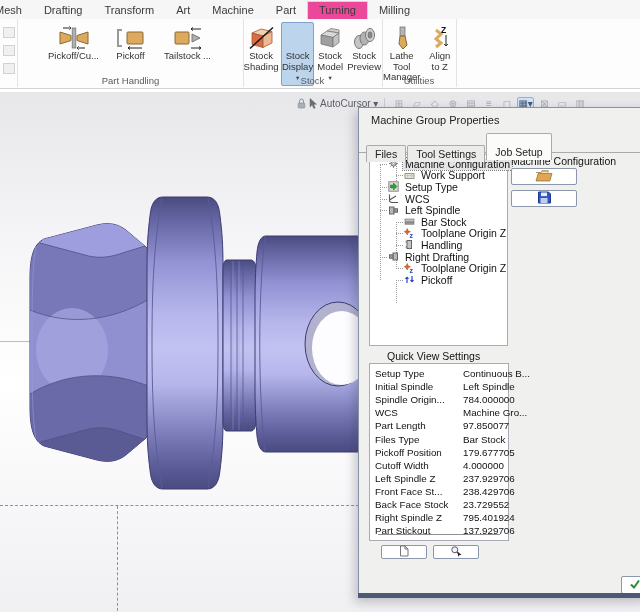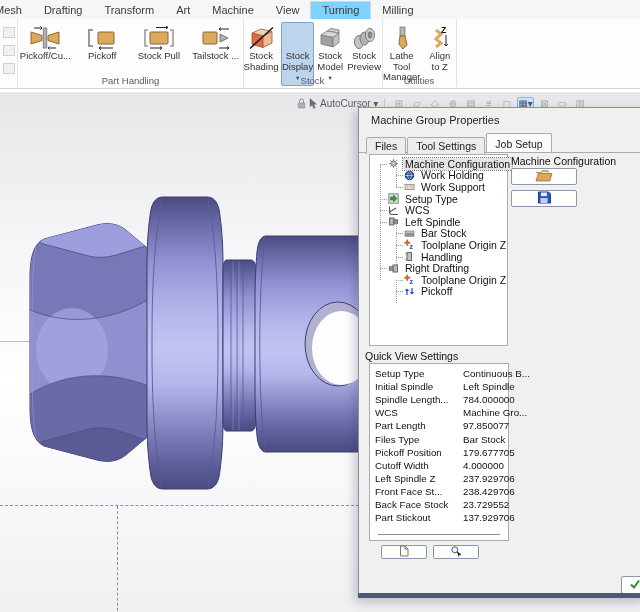--- a/index.html
+++ b/index.html
@@ -2,21 +2,21 @@
 <html><head>
 <meta charset="utf-8">
 <style>
   html,body{margin:0;padding:0;overflow:hidden}
   body{width:640px;height:612px;position:relative;font-family:"Liberation Sans",sans-serif;background:#fff;
     --accent-selection:#bcd4ec; --accent-selection-border:#7da2ce; --part-light:#b6b6ec; --part-mid:#8484c6;
     --part-dark:#4b4b82; --part-edge:#3c3c6e; --dialog-bg:#f0f0ee; --ribbon-bg:#fdfdfd;}
   
   .ribbon-tabs{position:absolute;left:0;top:0;width:640px;height:19px;background:#f6f6f7;white-space:nowrap}
   .rtab{display:inline-block;padding:0 11px;font-size:11px;line-height:18px;color:#3a3a3a;cursor:pointer}
-  .rtab.active{background:#7dd3fc;border:1px solid #d6d6d8;border-bottom:none;line-height:17px;position:relative;z-index:2}
+  .rtab.active{background:#ec4899;border:1px solid #d6d6d8;border-bottom:none;line-height:17px;position:relative;z-index:2}
   
   .ribbon{position:absolute;left:0;top:19px;width:640px;height:69px;background:var(--ribbon-bg);border-bottom:1px solid #d4d4d6}
   .rib-cut{position:absolute;left:0;top:0;width:17px;height:68px;border-right:1px solid #e3e3e5}
   .rib-cut .mini{position:absolute;left:3px;width:10px;height:9px;background:#f0f0f0;border:1px solid #d2d2d2}
   .rgroup{position:absolute;top:0;height:68px;border-right:1px solid #e3e3e5}
   .g0{left:18px;width:225px}.g1{left:243px;width:139px}.g2{left:382px;width:74px}
   .rbtns{display:flex;justify-content:center;align-items:flex-start;gap:2px;padding-top:3px}
   .rbtn{display:flex;flex-direction:column;align-items:center;border:1px solid transparent;border-radius:2px;padding:1px 0;cursor:pointer}
   .rbtn .ric{height:27px;display:flex;align-items:center;justify-content:center}
   .rlabel{font-size:9.5px;line-height:10.5px;text-align:center;color:#333}
@@ -37,58 +37,58 @@
   .vtb-sep{width:1px;height:11px;background:#c6cad2;margin:0 3px}
   .tb-ic{font-size:10px;line-height:12px;color:#989da7;min-width:13px;text-align:center;border:1px solid transparent;border-radius:2px;opacity:.85;cursor:pointer}
   .tb-ic.sel{background:#cfe3f8;border-color:#8ab4e0;color:#4a5a70;opacity:1}
   
   .dialog{position:absolute;left:358px;top:107px;width:290px;height:489px;background:var(--dialog-bg);
     border:1px solid #8791a6;box-shadow:-3px 4px 10px rgba(50,55,75,.28)}
   .dtitle{position:absolute;left:12px;top:6px;font-size:11px;color:#1c1c1c}
   .dtabs{position:absolute;left:7px;top:25px;height:19px;z-index:2;white-space:nowrap}
   .dtab{display:inline-block;font-size:10.5px;padding:2px 8px;color:#222;background:#ececeb;border:1px solid #ababab;
     border-bottom:none;border-radius:2px 2px 0 0;margin-right:1px;position:relative;top:2px;cursor:pointer}
-  .dtab.active{background:#fbfbfa;top:0;padding-top:4px;z-index:3}
+  .dtab.active{background:#fbfbfa;top:0;padding-top:12px;z-index:3}
   .dtabline{position:absolute;left:0;top:44px;width:290px;border-top:1px solid #ababab}
   .tree-panel{position:absolute;left:10px;top:46px;width:137px;height:190px;background:#fff;border:1px solid #a8adb5}
   .tree-rows{padding-top:3px;position:relative}
   .trow{position:relative;display:flex;align-items:center;height:11.6px;font-size:10.5px;color:#111;white-space:nowrap;cursor:pointer}
   .trow.lvl0{padding-left:18px}.trow.lvl1{padding-left:34px}
   .trow::before{content:"";position:absolute;top:50%;border-top:1px dotted #9a9a9a;width:7px}
   .trow.lvl0::before{left:10px}.trow.lvl1::before{left:26px}
   .ticon{width:12px;height:11px;margin-right:3px;flex:0 0 auto;display:inline-flex}
   .tlabel{padding:0 2px}
   .trow.selected .tlabel{background:#e4e4e4;outline:1px dotted #808080}
   .tv{position:absolute;border-left:1px dotted #9a9a9a;width:0}
   .tv0{left:10px;top:9px;height:116px}.tv1{left:26px;top:9px;height:23px}
   .tv2{left:26px;top:67px;height:47px}.tv3{left:26px;top:125px;height:23px}
   .mc-label{position:absolute;left:152px;top:47px;font-size:10.5px;color:#111}
   .mc-btn{position:absolute;left:152px;width:66px;height:17px;background:#fff;border:1px solid #8a97ad;border-radius:2px;
     display:flex;align-items:center;justify-content:center;padding:0;cursor:pointer}
   .mcb0{top:60px}.mcb1{top:82px}
-  .qv-label{position:absolute;left:6px;top:242px;font-size:10.5px;color:#111}
+  .qv-label{position:absolute;left:28px;top:242px;font-size:10.5px;color:#111}
   .qv-panel{position:absolute;left:10px;top:255px;width:140px;height:178px;background:#fff;border:1px solid #a8adb5;
     padding-top:3px;box-sizing:border-box}
   .qrow{display:flex;height:13.1px;font-size:9.8px;color:#111;align-items:center}
   .qname{flex:0 0 88px;padding-left:5px;white-space:nowrap;overflow:hidden}
   .qval{white-space:nowrap}
   .qv-sep{position:absolute;bottom:5px;left:8px;width:122px;border-top:1px solid #8f8f8f}
   .foot-btn{position:absolute;width:46px;height:14px;background:#fff;border:1px solid #8a97ad;border-radius:2px;
     display:flex;align-items:center;justify-content:center;padding:0;cursor:pointer}
   .fb0{left:22px;top:437px}.fb1{left:74px;top:437px}
   .ok-btn{position:absolute;left:262px;top:468px;width:28px;height:18px;background:#fff;border:1px solid #8a97ad;border-radius:2px;
     display:flex;align-items:center;justify-content:center;padding:0;cursor:pointer}
   .dlg-bottom{position:absolute;left:-1px;bottom:-1px;width:292px;height:5px;background:#4e5a75}
 </style>
 </head>
 <body style="--accent-selection: #bcd4ec; --accent-selection-border: #7da2ce; --part-light: #b6b6ec; --part-mid: #8484c6; --part-dark: #4b4b82; --part-edge: #3c3c6e; --dialog-bg: #f0f0ee;">
 
 <div class="app">
 
-  <div class="ribbon-tabs"><span class="rtab" style="margin-left: -16px;">Mesh</span><span class="rtab">Drafting</span><span class="rtab">Transform</span><span class="rtab">Art</span><span class="rtab">Machine</span><span class="rtab">View</span><span class="rtab active">Turning</span><span class="rtab">Milling</span></div>
+  <div class="ribbon-tabs"><span class="rtab" style="margin-left: -16px;">Mesh</span><span class="rtab">Drafting</span><span class="rtab">Transform</span><span class="rtab">Art</span><span class="rtab">Machine</span><span class="rtab">Part</span><span class="rtab active">Turning</span><span class="rtab">Milling</span></div>
 
   <div class="ribbon">
     <div class="rib-cut">
       <div class="mini" style="top:8px"></div>
       <div class="mini" style="top:26px"></div>
       <div class="mini" style="top:44px"></div>
     </div>
     <div class="rgroup g0">
       <div class="rbtns">
           <div class="rbtn">
@@ -104,30 +104,20 @@
           </div>
           <div class="rbtn">
             <span class="ric">
               <svg width="34" height="26">
                 <path d="M8,5 h-4 v16 h4" fill="none" stroke="#999" stroke-width="2"></path>
                 <rect x="13" y="7" width="16" height="12" rx="1" fill="#dca95e" stroke="#8a6a30"></rect>
                 <path d="M28,23 h-14 M16,21.5 l-2,1.5 2,1.5" stroke="#222" fill="none"></path>
               </svg>
             </span>
             <div class="rlabel">Pickoff</div>
-          </div>
-          <div class="rbtn">
-            <span class="ric">
-              <svg width="34" height="26">
-                <path d="M6,5 h-3 v16 h3 M28,5 h3 v16 h-3" fill="none" stroke="#999" stroke-width="1.6"></path>
-                <rect x="8" y="7" width="18" height="12" rx="1" fill="#dca95e" stroke="#8a6a30"></rect>
-                <path d="M8,23 h12 M18,21.5 l2,1.5 -2,1.5 M14,2.5 h12 M24,1 l2,1.5 -2,1.5" stroke="#222" fill="none"></path>
-              </svg>
-            </span>
-            <div class="rlabel">Stock Pull</div>
           </div>
           <div class="rbtn">
             <span class="ric">
               <svg width="34" height="26">
                 <rect x="4" y="7" width="14" height="12" rx="1" fill="#dca95e" stroke="#8a6a30"></rect>
                 <polygon points="21,9 29,13 21,17" fill="#b0b0b0" stroke="#777"></polygon>
                 <path d="M30,4 h-10 M22,2.5 l-2,1.5 2,1.5 M20,23 h10 M28,21.5 l2,1.5 -2,1.5" stroke="#222" fill="none"></path>
               </svg>
             </span>
             <div class="rlabel">Tailstock ...</div>
@@ -301,29 +291,20 @@
                 <path d="M5.5,1v2M5.5,8v2M1,5.5h2M8,5.5h2M2.3,2.3l1.3,1.3M7.4,7.4l1.3,1.3M2.3,8.7l1.3-1.3M7.4,3.6l1.3-1.3" stroke="#8a8a8a"></path>
                 <circle cx="5.5" cy="5.5" r="2.6" fill="#c8c8c8" stroke="#777"></circle>
                 <circle cx="5.5" cy="5.5" r="1" fill="#f4f4f4" stroke="#888" stroke-width=".5"></circle>
               </svg>
             </span>
             <span class="tlabel">Machine Configuration</span>
           </div>
           <div class="trow lvl1">
             <span class="ticon">
               <svg width="11" height="11">
-                <circle cx="5.5" cy="5.5" r="4.2" fill="#2a56b0" stroke="#122a55"></circle>
-                <path d="M1.3,5.5 h8.4 M5.5,1.3 c2.4,1.2 2.4,7.2 0,8.4 M5.5,1.3 c-2.4,1.2 -2.4,7.2 0,8.4" stroke="#dfe8ff" stroke-width=".6" fill="none"></path>
-              </svg>
-            </span>
-            <span class="tlabel">Work Holding</span>
-          </div>
-          <div class="trow lvl1">
-            <span class="ticon">
-              <svg width="11" height="11">
                 <rect x="1" y="3.5" width="9" height="5" fill="#e9e2d2" stroke="#999"></rect>
                 <path d="M1,5.5 h9 M3.5,3.5 v5 M7.5,3.5 v5" stroke="#bbb" stroke-width=".6"></path>
               </svg>
             </span>
             <span class="tlabel">Work Support</span>
           </div>
           <div class="trow lvl0">
             <span class="ticon">
               <svg width="11" height="11">
                 <rect x=".8" y=".8" width="9.4" height="9.4" fill="#dcdcdc" stroke="#8a8a8a"></rect>
@@ -424,21 +405,21 @@
     <div class="qv-panel" style="position:absolute">
       <div class="qrow">
           <span class="qname">Setup Type</span>
           <span class="qval">Continuous B...</span>
         </div>
         <div class="qrow">
           <span class="qname">Initial Spindle</span>
           <span class="qval">Left Spindle</span>
         </div>
         <div class="qrow">
-          <span class="qname">Spindle Length...</span>
+          <span class="qname">Spindle Origin...</span>
           <span class="qval">784.000000</span>
         </div>
         <div class="qrow">
           <span class="qname">WCS</span>
           <span class="qval">Machine Gro...</span>
         </div>
         <div class="qrow">
           <span class="qname">Part Length</span>
           <span class="qval">97.850077</span>
         </div>
@@ -458,20 +439,24 @@
           <span class="qname">Left Spindle Z</span>
           <span class="qval">237.929706</span>
         </div>
         <div class="qrow">
           <span class="qname">Front Face St...</span>
           <span class="qval">238.429706</span>
         </div>
         <div class="qrow">
           <span class="qname">Back Face Stock</span>
           <span class="qval">23.729552</span>
+        </div>
+        <div class="qrow">
+          <span class="qname">Right Spindle Z</span>
+          <span class="qval">795.401924</span>
         </div>
         <div class="qrow">
           <span class="qname">Part Stickout</span>
           <span class="qval">137.929706</span>
         </div>
         <div class="qv-sep"></div>
     </div>
 
     <button class="foot-btn fb0">
         <span class="icon"><svg width="10" height="12">

